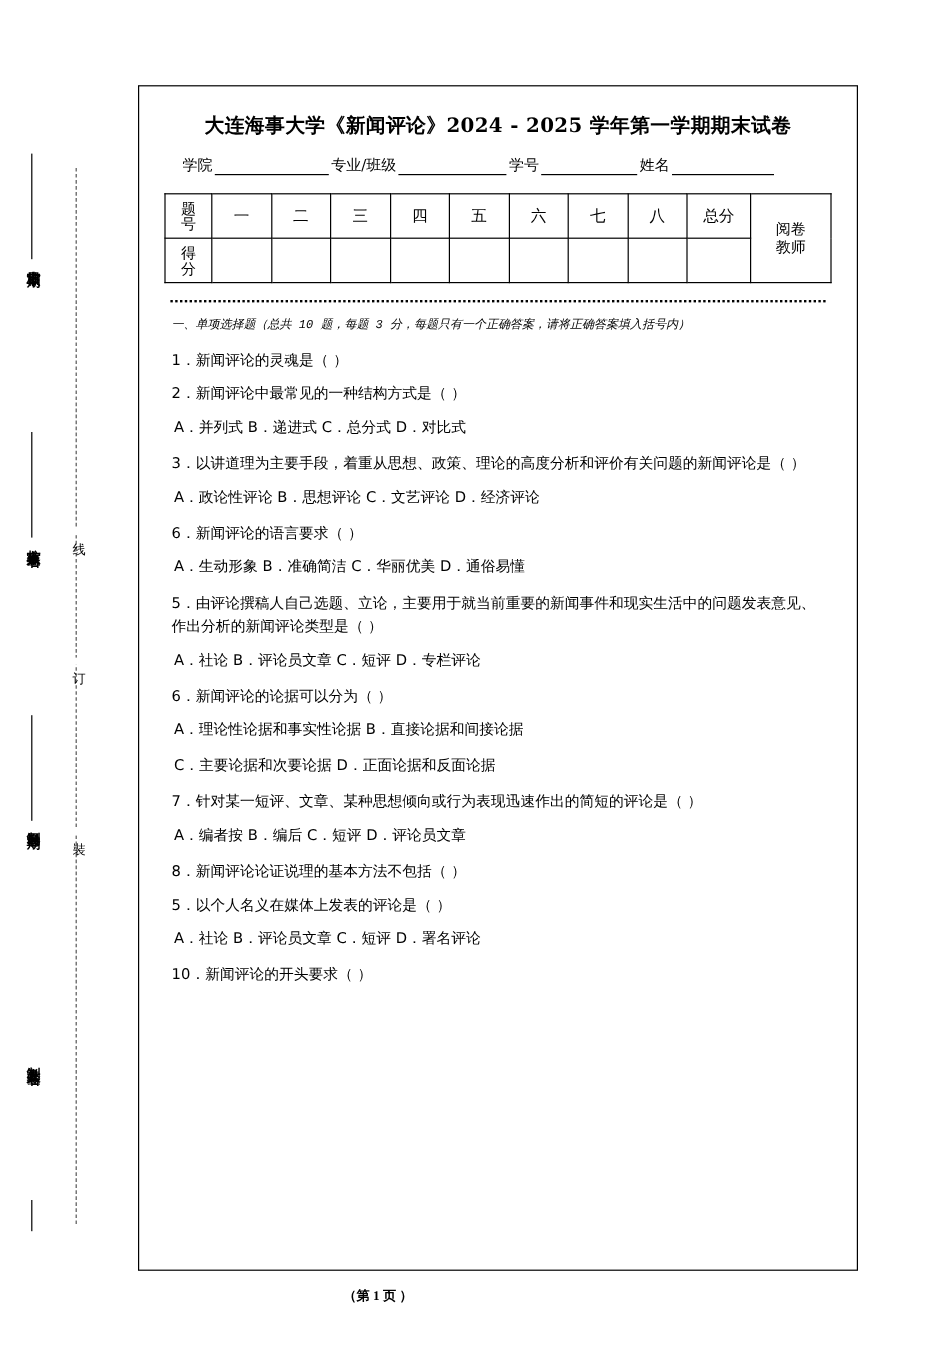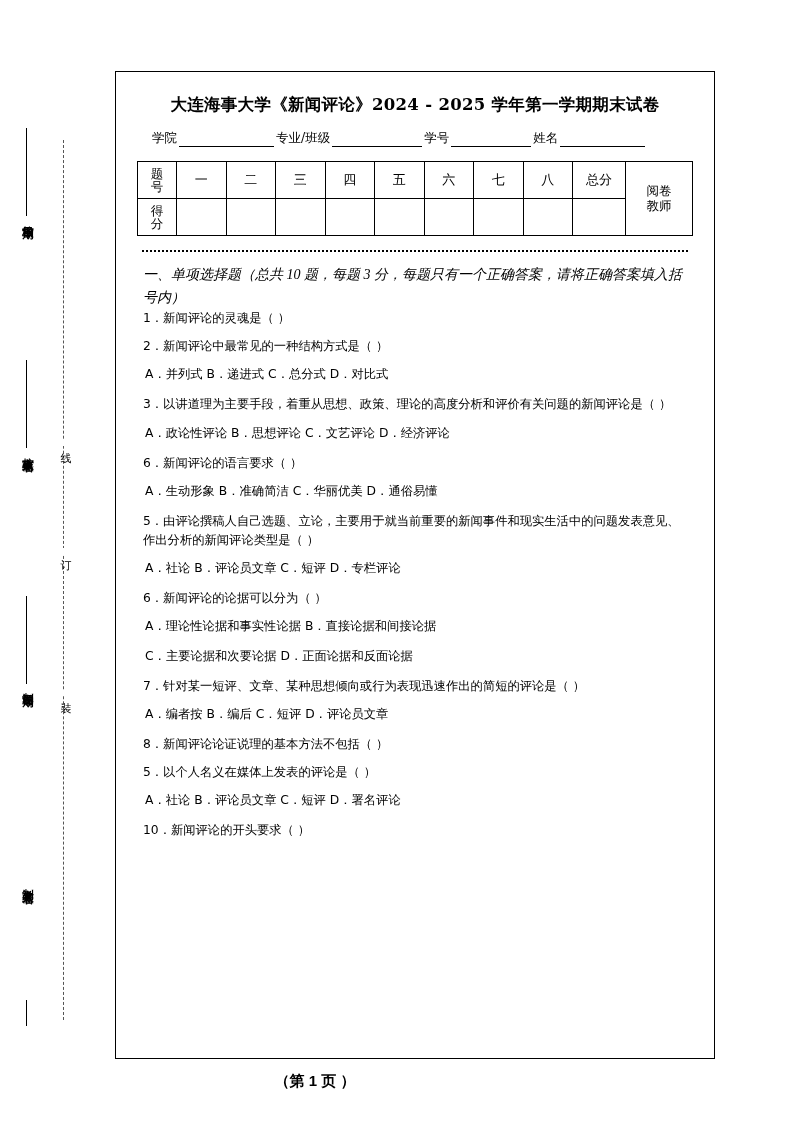--- a/index.html
+++ b/index.html
@@ -78,21 +78,21 @@
     font-weight: bold;
     font-size: 16.5px;
     letter-spacing: 0.3px;
     margin: 8px 0 14px 0;
     white-space: nowrap;
   }
 
   
   .ident-row {
     display: flex;
-    align-items: flex-end;
+    align-items: center;
     font-size: 12.5px;
     padding: 0 14px 0 22px;
     margin-bottom: 14px;
     font-family: "DejaVu Serif", "Liberation Serif", serif;
   }
   .ident-label { white-space: nowrap; }
   .ident-blank {
     flex: 1 1 auto;
     border-bottom: 1px solid #000;
     height: 13px;
@@ -137,45 +137,46 @@
     height: 0;
   }
 
   
   .qbody {
     padding: 0 13px 0 13px;
     font-size: 12.3px;
     line-height: 1.5;
   }
   .sec-head {
-    font-family: Liberation Serif, serif;
+    font-family: Liberation Mono, monospace;
     font-style: italic;
     font-weight: normal;
-    font-size: 14px;
+    font-size: 10px;
     line-height: 1.62;
+    margin-bottom: 11px;
   }
   .q-stem {
     margin: 0 0 9px 0;
     line-height: 1.55;
   }
   .q-opts {
     margin: 0 0 11px 0;
     line-height: 1.55;
     padding-left: 2px;
   }
 
   .page-footer {
     position: absolute;
     left: 0;
     top: 1072px;
     width: 630px;
     text-align: center;
-    font-size: 15px;
+    font-size: 11px;
     font-weight: bold;
-    font-family: Liberation Sans, sans-serif;
+    font-family: Liberation Serif, serif;
   }
 </style>
 </head>
 <body>
 
 <div class="left-strip">
 
   <div class="vline" style="left:26px; top:128px; height:88px;"></div>
   <div class="vline" style="left:26px; top:360px; height:88px;"></div>
   <div class="vline" style="left:26px; top:596px; height:88px;"></div>

